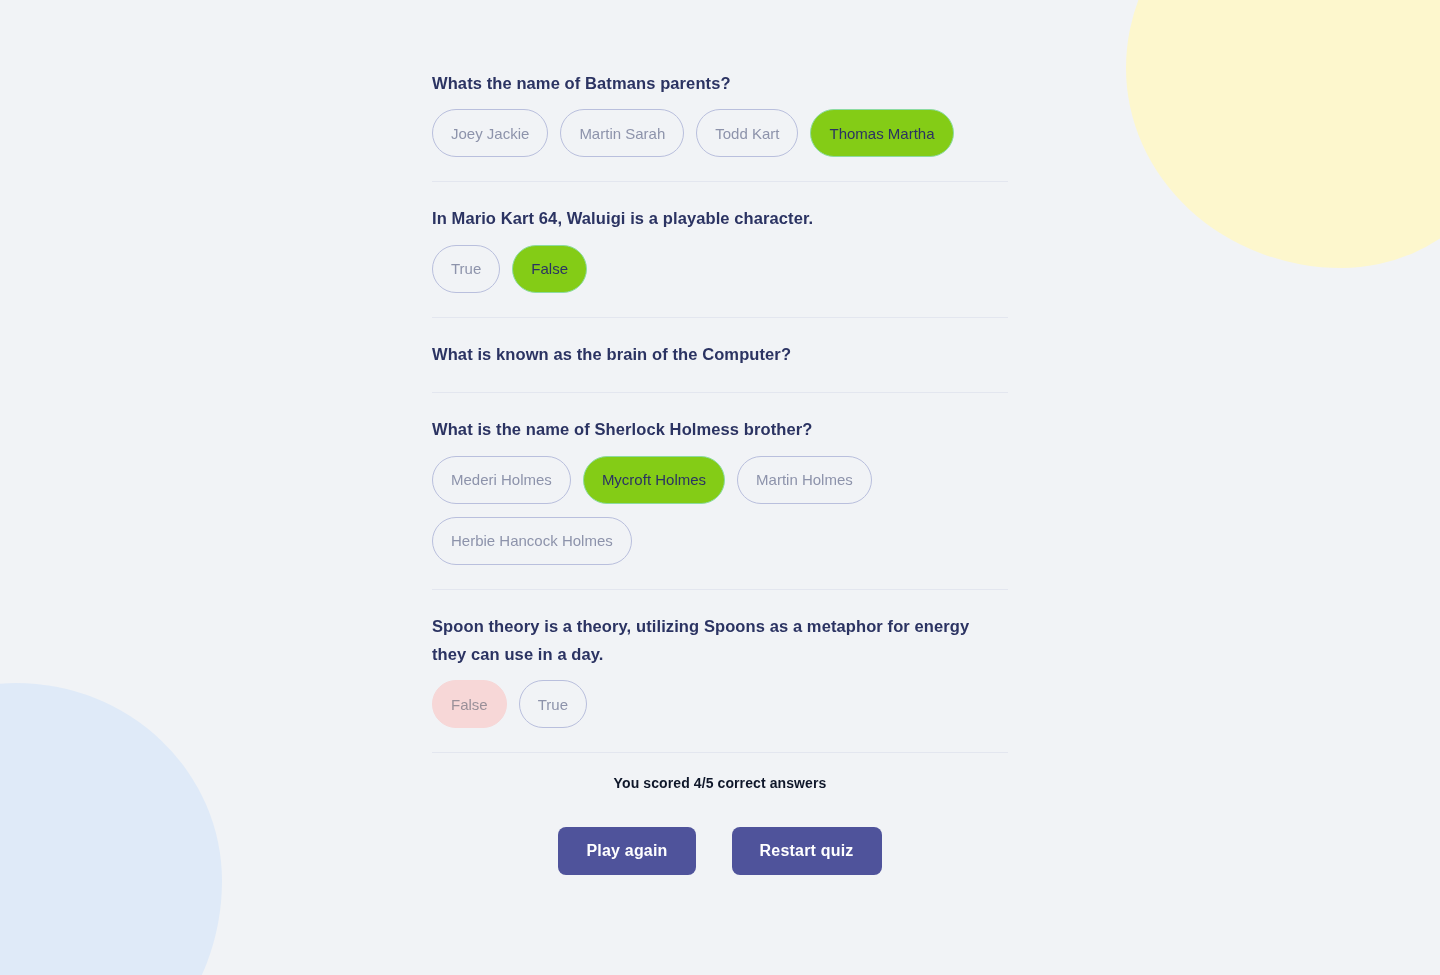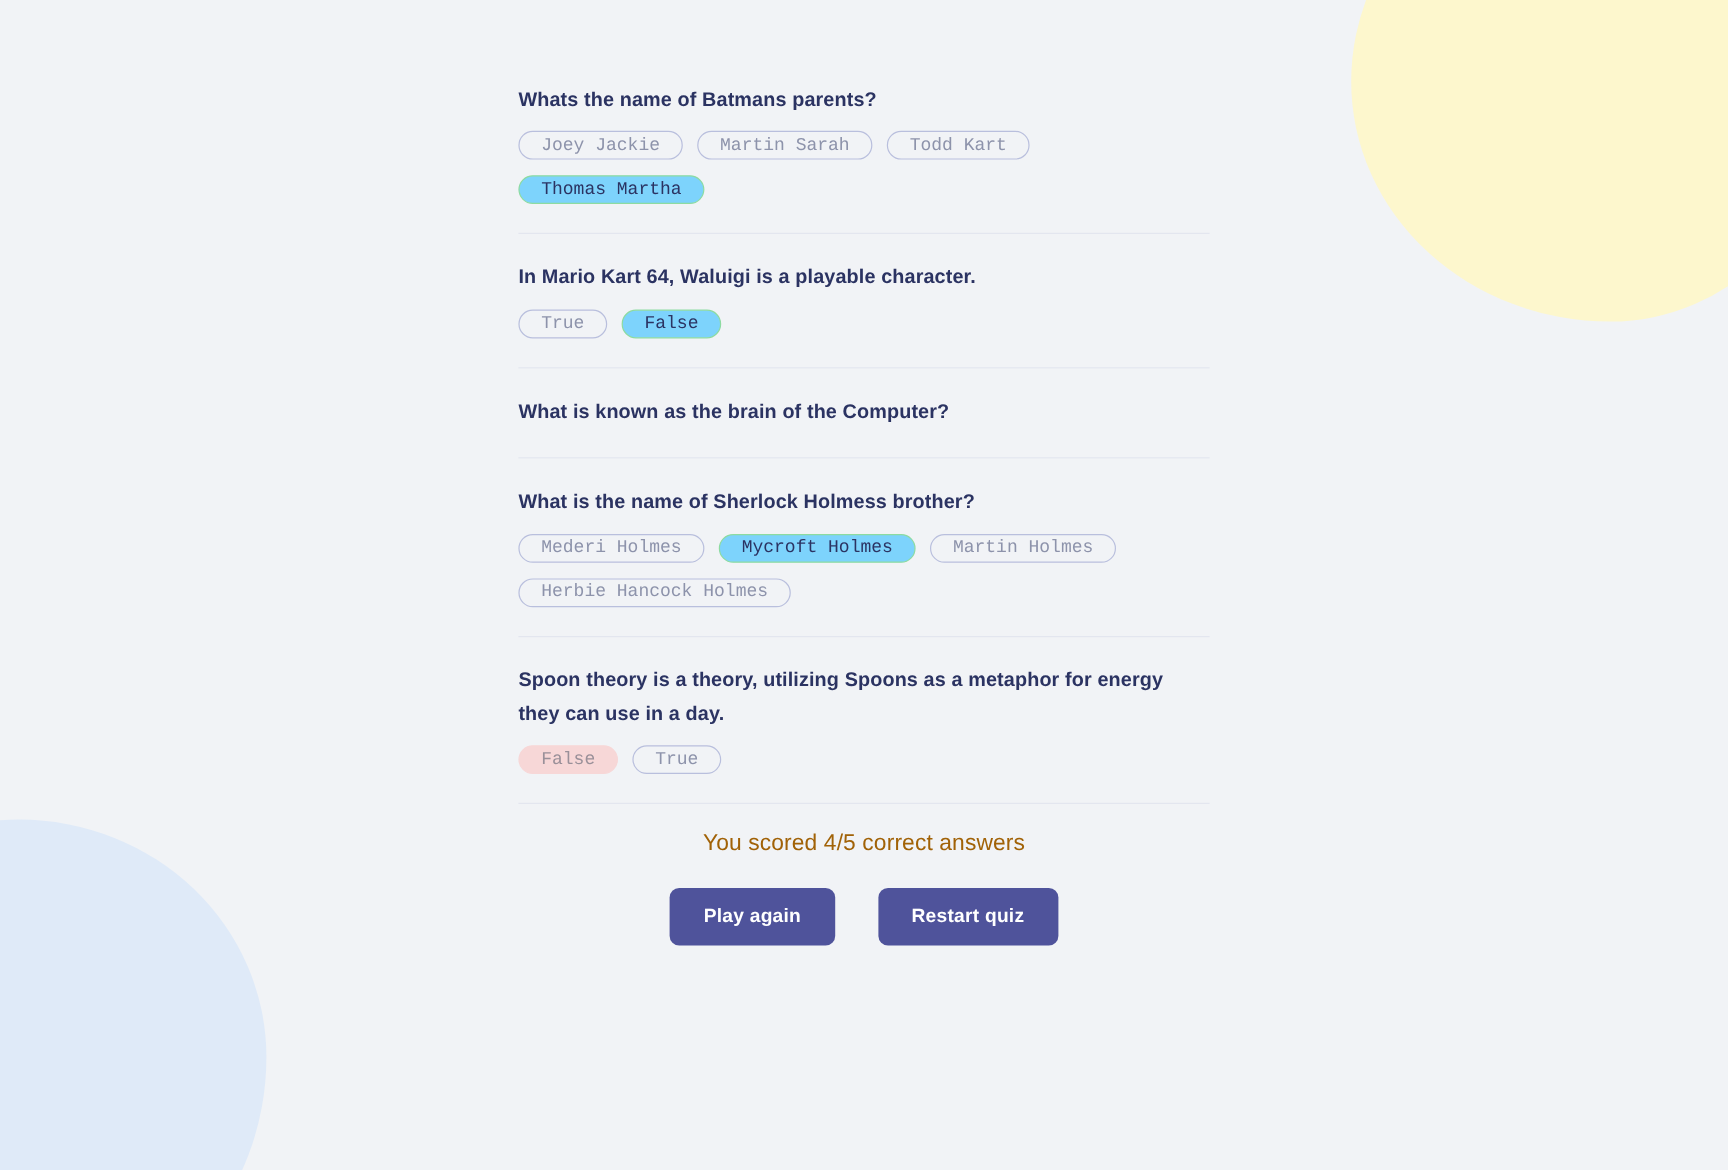--- a/index.html
+++ b/index.html
@@ -66,34 +66,34 @@
     display: flex;
     flex-wrap: wrap;
     gap: 13px 12px;
     margin-bottom: 0;
   }
 
   .pill {
     display: inline-flex;
     align-items: center;
     justify-content: center;
-    height: 24px;
+    height: 48px;
     padding: 0 18px;
     border-radius: 999px;
     font-size: 15px;
     line-height: 1;
     box-sizing: border-box;
     white-space: nowrap;
     background: transparent;
     border: 1px solid #b9bfdd;
     color: #8d93ab;
-    font-family: Liberation Mono, monospace;
+    font-family: Liberation Sans, sans-serif;
   }
   .pill.correct {
-    background: #7dd3fc;
+    background: #84cc16;
     border-color: #8ddba1;
     color: #2b3362;
   }
   .pill.incorrect {
     background: #f7d7d7;
     border-color: #f7d7d7;
     color: #9a9099;
   }
 
   .divider {
@@ -102,30 +102,30 @@
     border: 0;
     margin: 24px 0 22px 0;
   }
 
   
   .score-row {
     text-align: center;
     margin-top: 8px;
   }
   .score-text {
-    font-size: 19px;
-    font-weight: 400;
-    color: #a16207;
+    font-size: 14px;
+    font-weight: 700;
+    color: #0f172a;
     letter-spacing: 0.1px;
   }
   .button-row {
     display: flex;
     justify-content: center;
     gap: 36px;
-    margin-top: 26px;
+    margin-top: 36px;
   }
   .btn {
     border: 0;
     border-radius: 8px;
     background: #4f539b;
     color: #ffffff;
     font-size: 16px;
     font-weight: 700;
     font-family: "Liberation Sans", sans-serif;
     padding: 0 28px;

